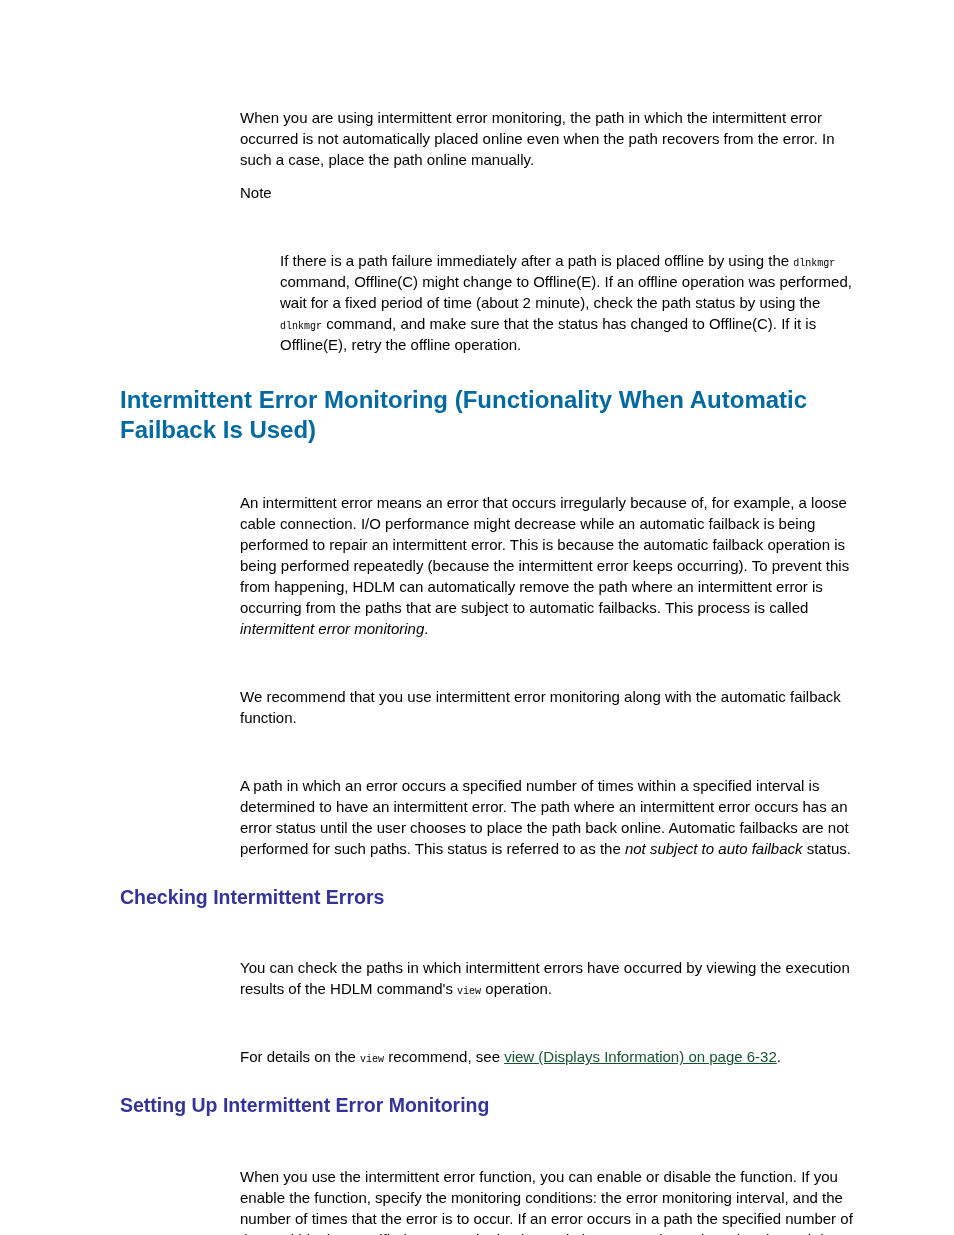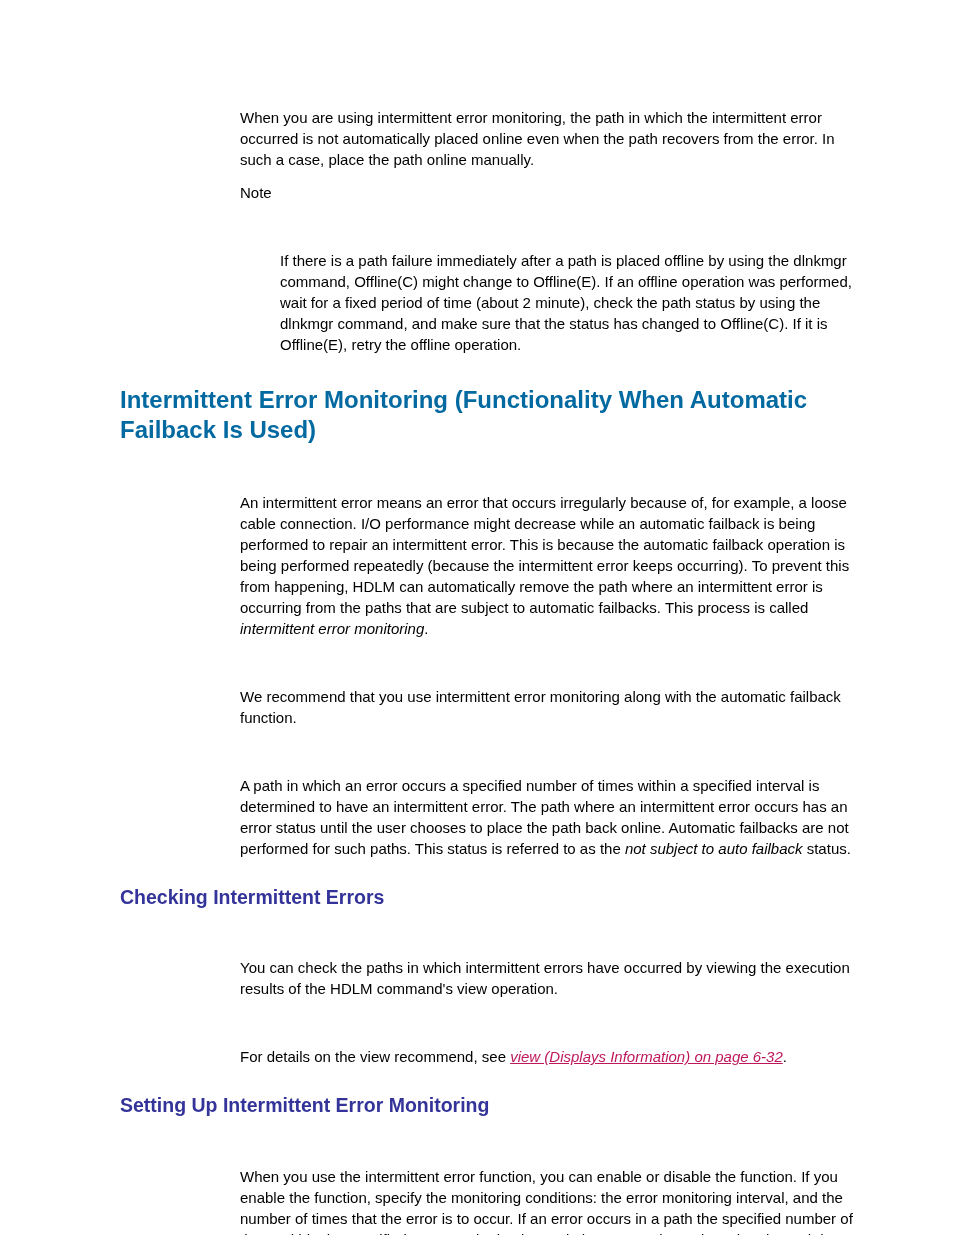--- a/index.html
+++ b/index.html
@@ -47,30 +47,29 @@
   }
   h2.subsection {
     font-family: Verdana, Geneva, sans-serif;
     font-size: 19.5px;
     font-weight: bold;
     color: #333399;
     margin: 26px 0 10px 0;
     line-height: 1.3;
   }
   .mono {
-    font-family: Liberation Sans, sans-serif;
-    font-size: 15px;
+    font-family: Liberation Mono, monospace;
+    font-size: 10px;
   }
   .italic {
     font-style: italic;
   }
   a.link {
-    color: #be185d;
+    color: #14532d;
     text-decoration: underline;
-    font-style: italic;
   }
   .footer {
     position: absolute;
     bottom: 36px;
     left: 120px;
     right: 90px;
   }
   .footer-top {
     display: flex;
     justify-content: space-between;

